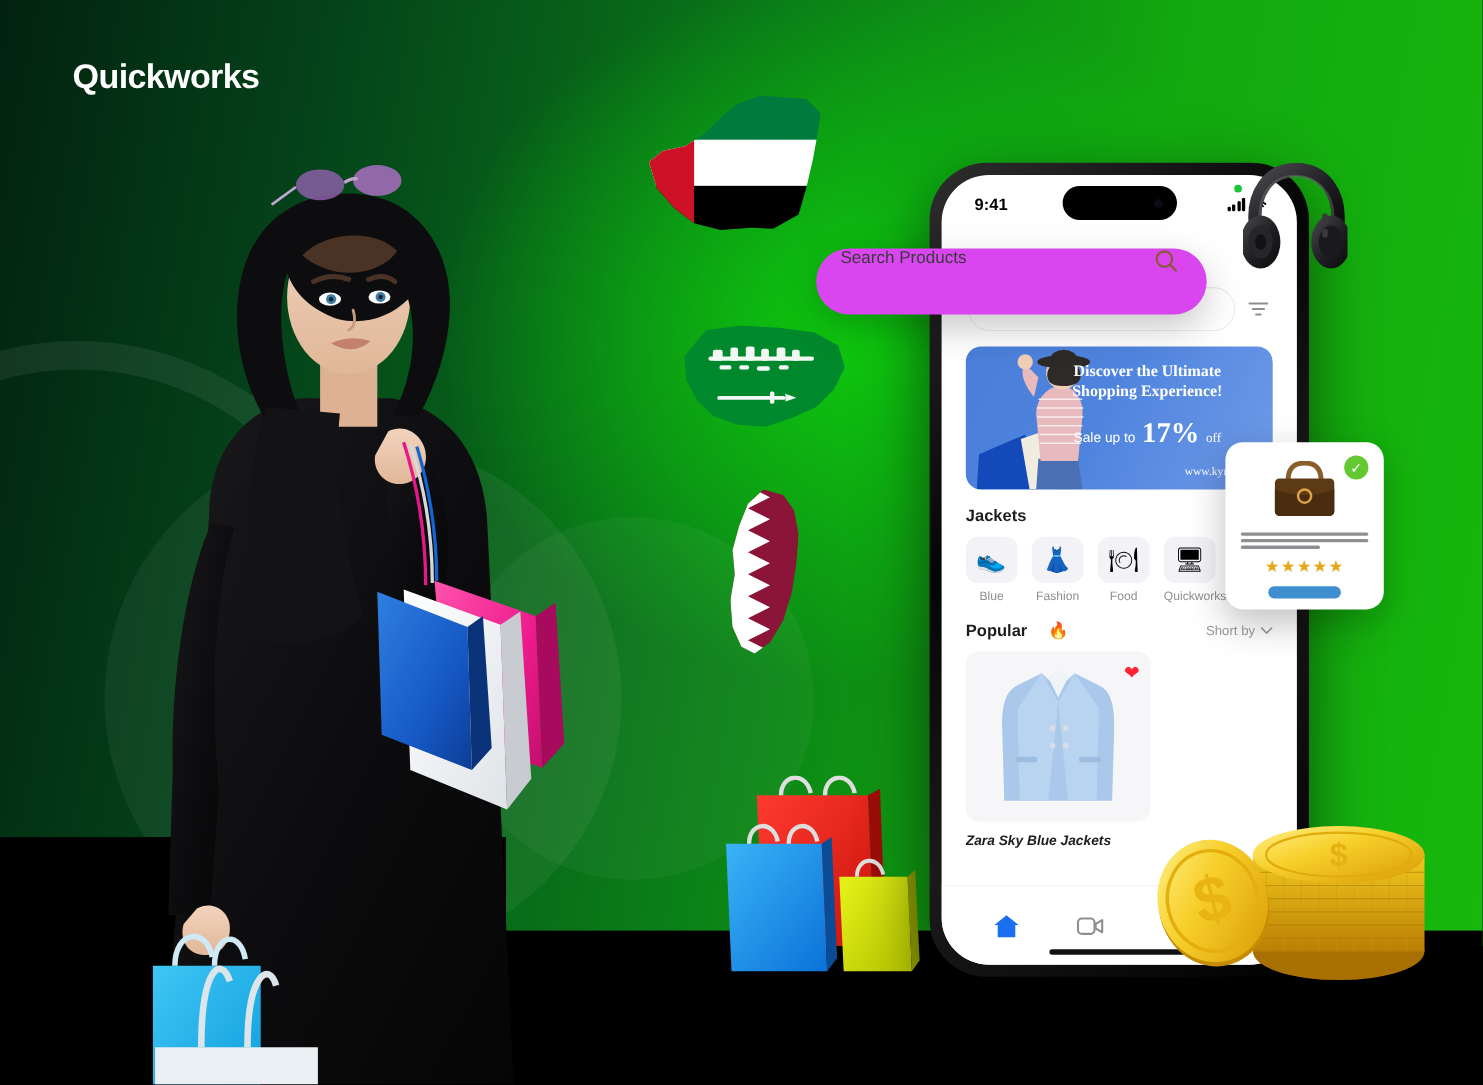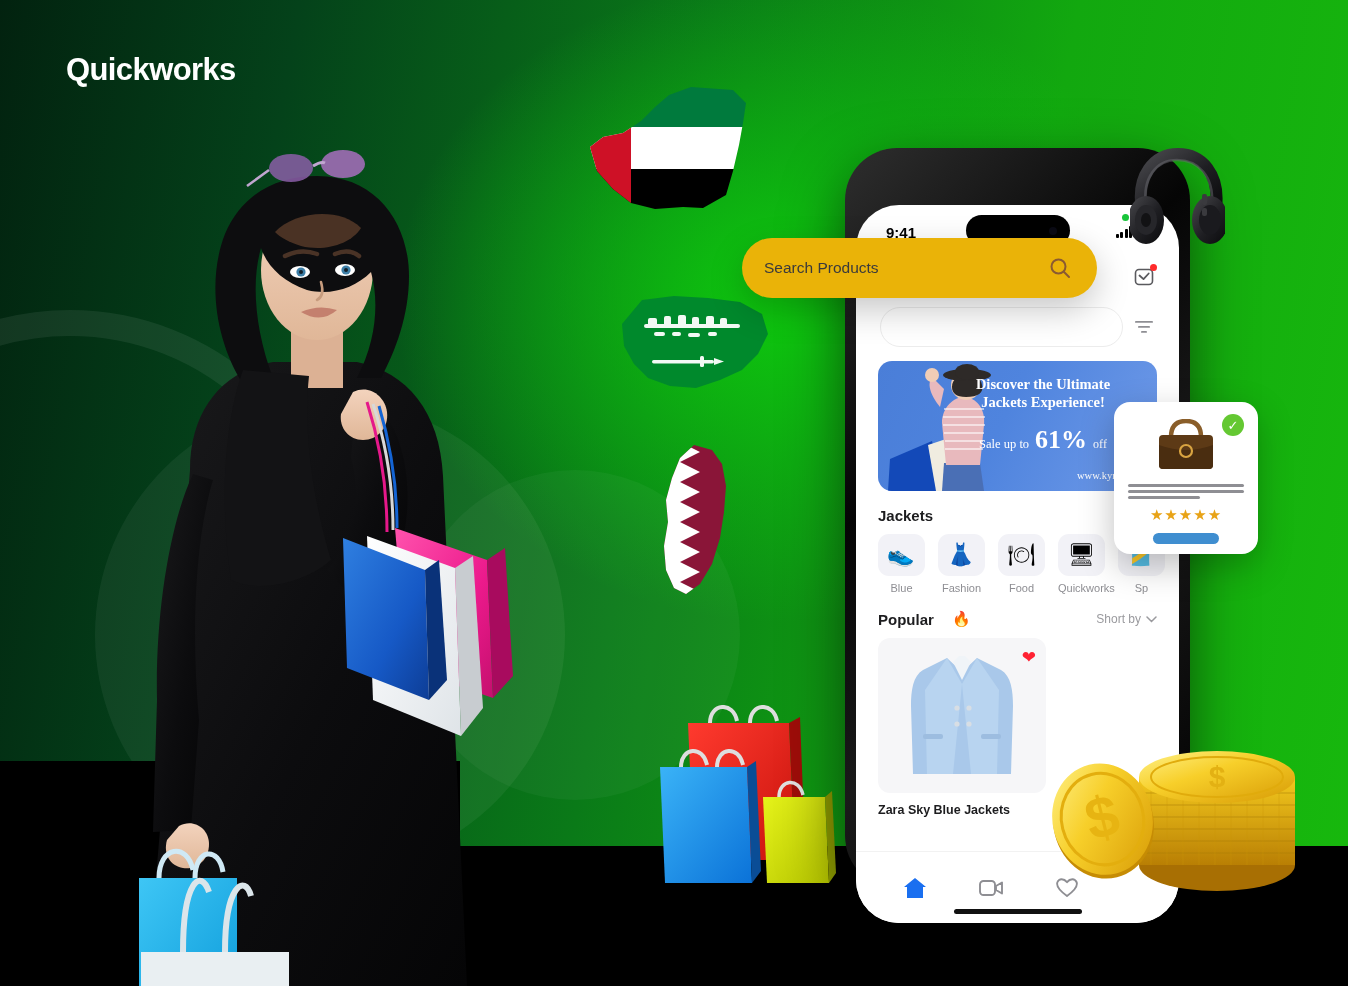--- a/index.html
+++ b/index.html
@@ -59,21 +59,20 @@
     padding: 11px;
     box-shadow: 0 22px 60px rgba(0,0,0,0.55);
     z-index: 25;
   }
   #phone-screen {
     width: 100%; height: 100%;
     border-radius: 43px;
     background: #fff;
     overflow: hidden;
     position: relative;
-    margin-top: 46px;
   }
   .status-bar {
     height: 48px; display: flex; align-items: center;
     justify-content: space-between; padding: 6px 26px 0 30px;
     font-size: 15px; font-weight: 700; color: #000;
   }
   .dynamic-island {
     position: absolute; left: 50%; transform: translateX(-50%);
     top: 10px; width: 104px; height: 31px; border-radius: 18px; background: #000;
   }
@@ -105,21 +104,21 @@
   }
   .banner-girl {
     position: absolute; left: 10px; bottom: 0; width: 140px; height: 128px;
   }
   .banner-text {
     position: absolute; right: 24px; top: 14px; width: 180px;
     color: #fff; text-align: center;
   }
   .banner-title { font-family: "Liberation Serif", serif; font-weight: 700; font-size: 14.5px; line-height: 1.25; }
   .banner-sale { margin-top: 14px; display: flex; align-items: baseline; justify-content:center; gap:6px; }
-  .banner-sale .lbl { font-family:Liberation Serif, serif; font-size: 12.5px; }
+  .banner-sale .lbl { font-family:Liberation Sans, sans-serif; font-size: 12.5px; }
   .banner-sale .pct { font-family:"Liberation Serif",serif; font-size: 26px; font-weight: 700; }
   .banner-sale .off { font-family:"Liberation Serif",serif; font-size: 12px; }
   .banner-url { position:absolute; right: 18px; bottom: 10px; color:#fff; font-size:10.5px; font-family:"Liberation Serif",serif;}
 
   .sec-title { margin: 16px 22px 10px; font-size: 15px; font-weight: 700; color:#1d1d1f; display:flex; align-items:center; gap:6px;}
   .sec-row { display:flex; align-items:center; justify-content:space-between; margin: 16px 22px 10px; }
   .sec-row .right { font-size: 12px; color:#9a9a9e; display:flex; align-items:center; gap:5px;}
 
   .cats { display:flex; gap: 13px; padding: 0 22px; }
   .cat { width: 47px; text-align:center; flex: none; }
@@ -129,34 +128,34 @@
   }
   .cat-lbl { margin-top: 6px; font-size: 11px; color:#8e8e93; white-space:nowrap;}
 
   .products { display:flex; gap: 14px; padding: 0 22px; }
   .pcard { width: 168px; flex:none; }
   .pimg {
     height: 155px; border-radius: 12px; background:#f6f6f8;
     position: relative; display:flex; align-items:center; justify-content:center;
   }
   .heart-btn { position:absolute; right: 10px; top: 9px; font-size: 17px; color:#ff2233; }
-  .pname { margin-top: 10px; font-size: 12.5px; font-weight:700; color:#1d1d1f; white-space:nowrap; overflow:hidden;}
+  .pname { margin-top: 10px; font-size: 12.5px; font-weight:700; color:#1d1d1f; white-space:nowrap; overflow:hidden;font-style:italic;}
 
   .tabbar {
     position:absolute; left:0; right:0; bottom:0; height: 72px;
     background:#fff; display:flex; align-items:center; gap:50px; padding-left: 46px;
     border-top: 1px solid #f2f2f2;
   }
   .home-ind { position:absolute; left:50%; transform:translateX(-50%); bottom:9px; width:128px;height:5px;border-radius:3px;background:#111;}
 
   
   #search-overlay {
-    position:absolute; left: 742px; top: 238px; width: 355px; height: 60px;
-    background:#eab308; border-radius: 30px; z-index: 32;
-    display:flex; align-items:center; justify-content:space-between;
+    position:absolute; left: 742px; top: 226px; width: 355px; height: 60px;
+    background:#d946ef; border-radius: 30px; z-index: 32;
+    display:flex; justify-content:space-between;
     padding: 0 26px 0 22px;
     box-shadow: 0 12px 34px rgba(0,0,0,0.22);
   }
   #search-overlay .txt { font-size: 15.5px; color:#3a3a3c; }
 
   
   #rating-card {
     position:absolute; left: 1114px; top: 402px; width: 144px; height: 152px;
     background:#fff; border-radius: 16px; z-index: 34;
     box-shadow: 0 12px 34px rgba(0,0,0,0.25);
@@ -460,25 +459,25 @@
           <path d="M52,44 C44,34 38,22 44,14 L56,26 Z" fill="#e8b9bd"></path>
           <circle cx="44" cy="12" r="7" fill="#f0cdb6"></circle>
           <circle cx="78" cy="22" r="15" fill="#f0cdb6"></circle>
           <path d="M64,24 C64,8 92,6 94,22 C96,30 90,34 78,34 C68,34 64,30 64,24 Z" fill="#2e2a28"></path>
           <ellipse cx="79" cy="12" rx="24" ry="6" fill="#2e2a28"></ellipse>
           <ellipse cx="79" cy="9" rx="12" ry="8" fill="#2e2a28"></ellipse>
         </svg>
         <div class="banner-text">
           <div class="banner-title">
             <div>Discover the Ultimate</div>
-            <div>Jackets Experience!</div>
+            <div>Shopping Experience!</div>
           </div>
           <div class="banner-sale">
             <span class="lbl">Sale up to</span>
-            <span class="pct">61%</span>
+            <span class="pct">17%</span>
             <span class="off">off</span>
           </div>
         </div>
         <div class="banner-url">www.kynleesh</div>
       </div>
 
       <div class="sec-title">Jackets</div>
 
       <div class="cats">
         <div class="cat">

